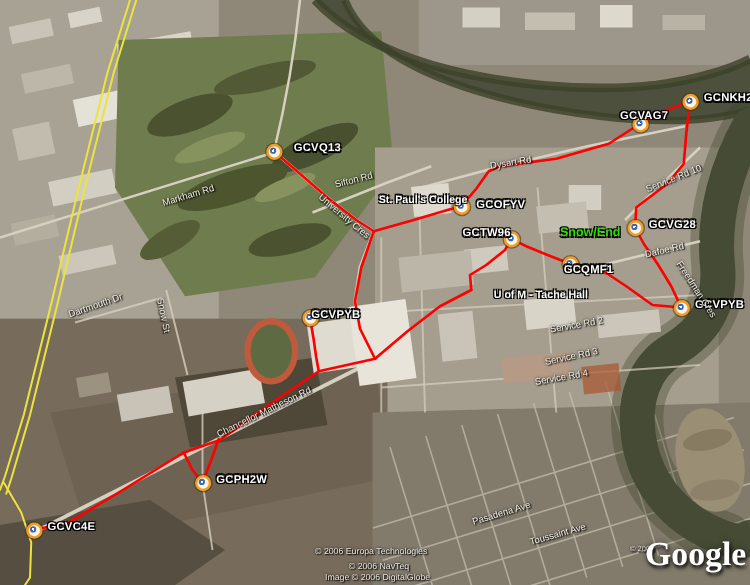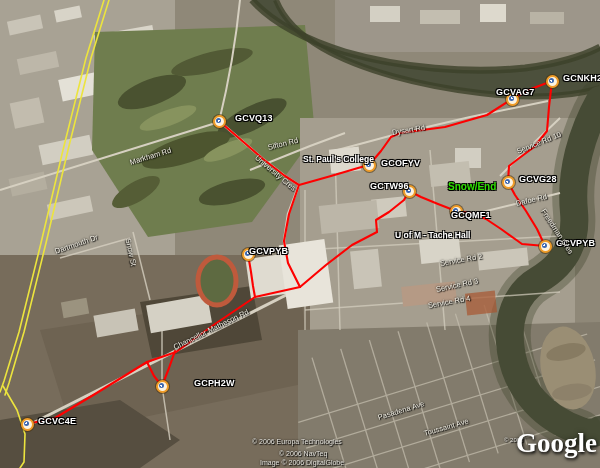--- a/index.html
+++ b/index.html
@@ -199,21 +199,21 @@
         <span class="wp-dot"></span>
       </div>
       <div class="wp-label" style="left: 556px; top: 238px;">GCVPYB</div>
       <div class="wp" style="left: 241.5px; top: 247.5px;">
         <span class="wp-dot"></span>
       </div>
       <div class="wp-label" style="left: 249px; top: 246px;">GCVPYB</div>
       <div class="wp" style="left: 155.5px; top: 379.5px;">
         <span class="wp-dot"></span>
       </div>
-      <div class="wp-label" style="left: 173px; top: 378px; margin-left: 21px;">GCPH2W</div>
+      <div class="wp-label" style="left: 173px; top: 378px;">GCPH2W</div>
       <div class="wp" style="left: 20.5px; top: 417.5px;">
         <span class="wp-dot"></span>
       </div>
       <div class="wp-label" style="left: 38px; top: 416px;">GCVC4E</div>
       <div class="street" style="left: 130px; top: 158px; transform: rotate(-17deg);">Markham Rd</div>
       <div class="street" style="left: 268px; top: 143px; transform: rotate(-14deg);">Sifton Rd</div>
       <div class="street" style="left: 256px; top: 152px; transform: rotate(40deg);">University Cres</div>
       <div class="street" style="left: 55px; top: 247px; transform: rotate(-19deg);">Dartmouth Dr</div>
       <div class="street" style="left: 128px; top: 234px; transform: rotate(78deg);">Snow St</div>
       <div class="street" style="left: 392px; top: 128px; transform: rotate(-9deg);">Dysart Rd</div>

